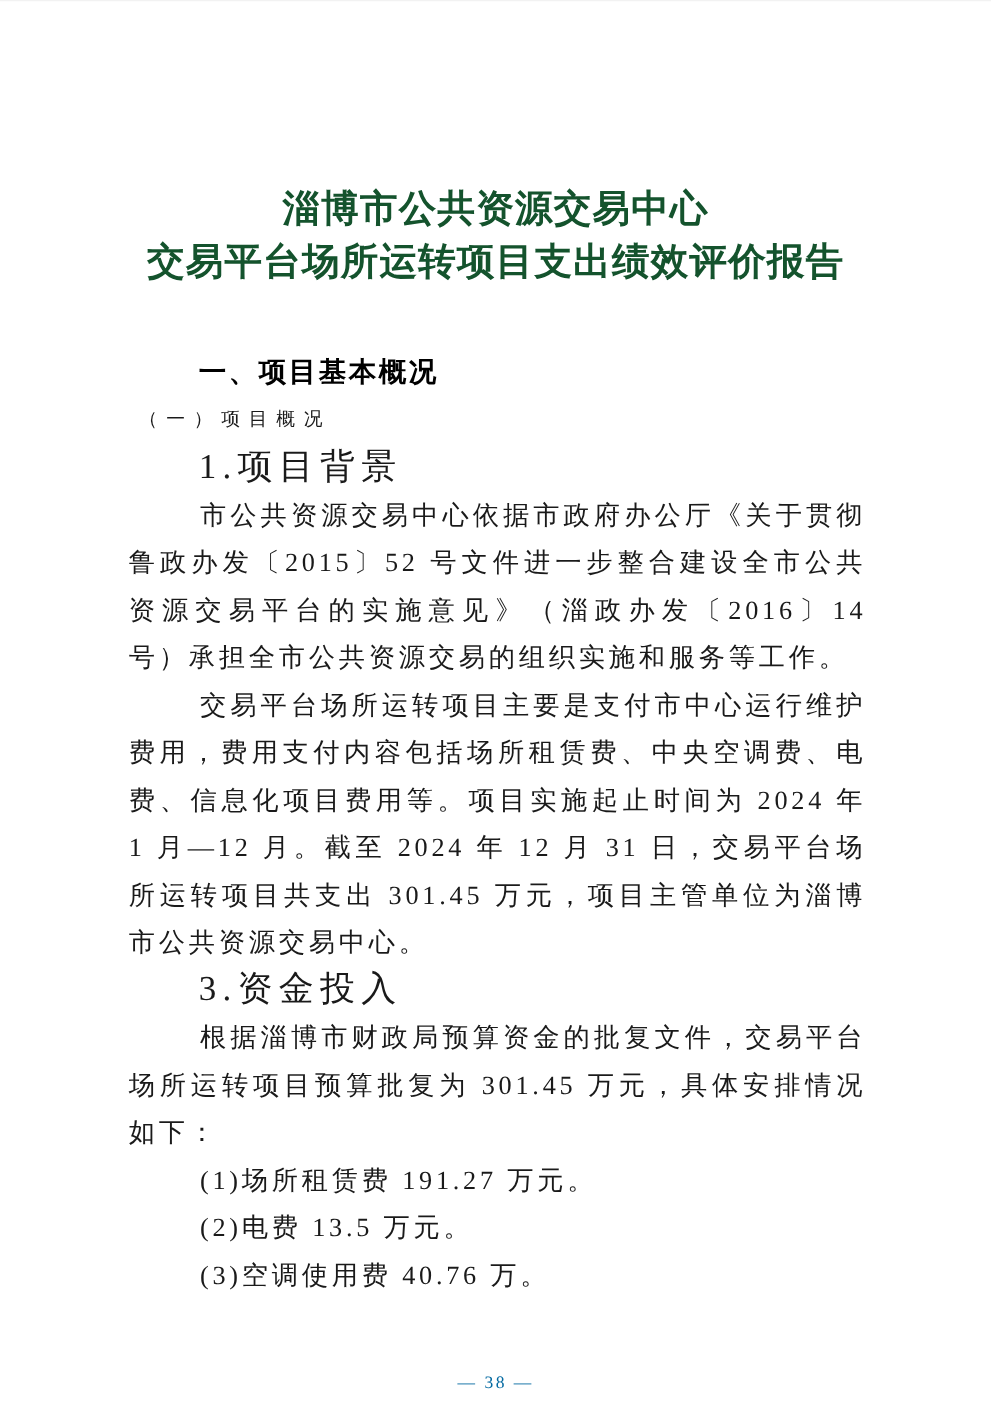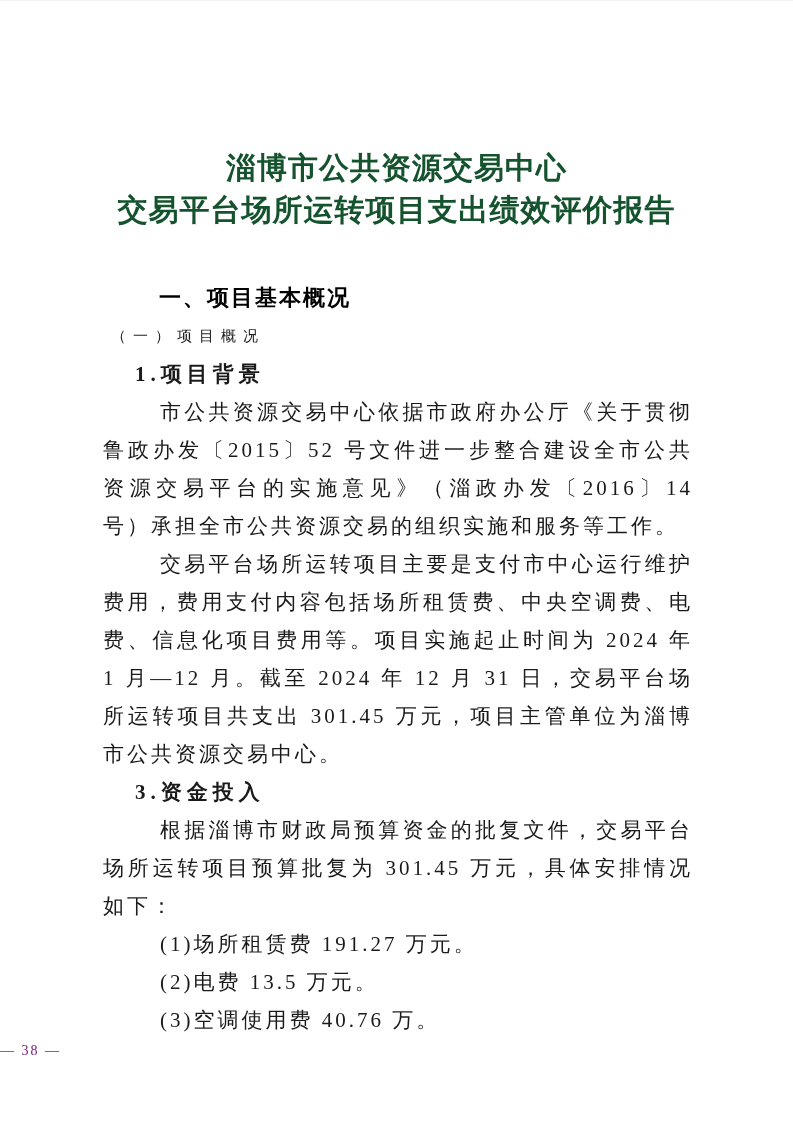--- a/index.html
+++ b/index.html
@@ -57,44 +57,44 @@
   }
   .subsection-heading {
     font-family: "Liberation Serif", "DejaVu Serif", serif;
     font-weight: normal;
     font-size: 15px;
     margin-left: 8px;
     letter-spacing: 7px;
   }
   .numbered-heading {
     font-family: "Liberation Serif", "DejaVu Serif", serif;
-    font-weight: bold;
-    font-size: 21px;
-    margin-left: 32px;
+    font-weight: normal;
+    font-size: 28px;
+    margin-left: 56px;
     letter-spacing: 5px;
   }
   .body-paragraph {
     text-align: justify;
     text-justify: inter-character;
     text-indent: 57px;
     letter-spacing: 3px;
   }
   .budget-item {
     text-indent: 57px;
     letter-spacing: 3px;
   }
   .page-footer {
     position: absolute;
-    top: 1040px;
+    top: 1096px;
     left: 0;
     width: 100%;
-    text-align: left;
+    text-align: center;
     font-size: 14px;
     line-height: 20px;
-    color: #701a75;
+    color: #0369a1;
     letter-spacing: 2px;
     font-family: "Liberation Serif", "DejaVu Serif", serif;
   }
 </style>
 </head>
 <body>
 
 <div class="page">
 
   <h1 class="doc-title">

